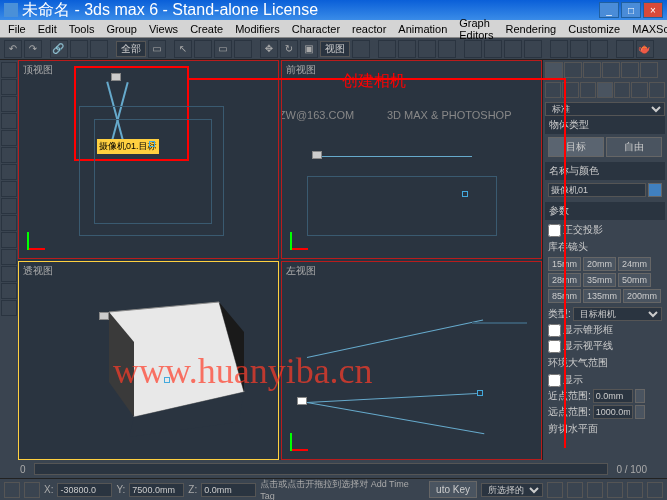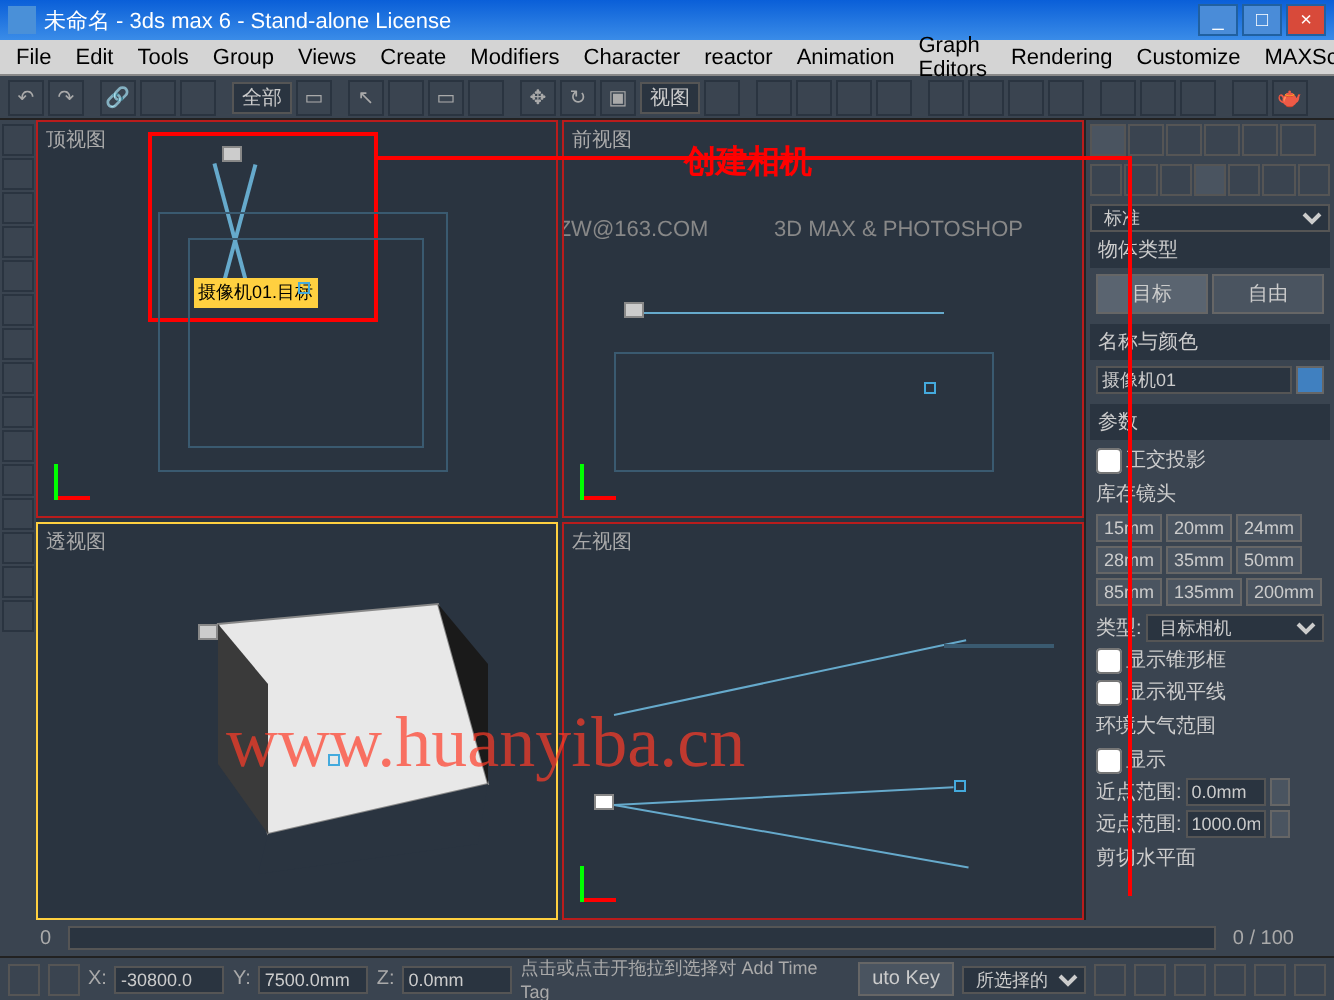--- a/index.html
+++ b/index.html
@@ -1,37 +1,37 @@
 <!DOCTYPE html>
 <html><head>
 <meta charset="utf-8">
 <style>
 * { margin: 0; padding: 0; box-sizing: border-box; font-family: "SimSun", sans-serif; font-size: 11px; }
 body { width: 667px; height: 500px; background: #2a3440; overflow: hidden; position: relative; }
 .titlebar { height: 20px; background: linear-gradient(#0a5fd8, #3a8ce8); color: #fff; display: flex; align-items: center; padding: 0 4px; }
 .titlebar-icon { width: 14px; height: 14px; background: #4a90d8; margin-right: 4px; }
-.titlebar-text { flex: 1; font-size: 11px; }
+.titlebar-text { flex: 1; font-size: 16px; }
 .win-btns { display: flex; gap: 2px; }
 .win-btn { width: 20px; height: 16px; background: #4a8cd8; border: 1px solid #2060a0; display: flex; align-items: center; justify-content: center; color: #fff; font-size: 10px; }
 .win-btn.close { background: #d84a3a; }
 .menubar { height: 18px; background: #d4d4d4; display: flex; align-items: center; padding: 0 2px; border-bottom: 1px solid #888; }
 .menu-item { padding: 0 6px; color: #000; cursor: default; font-size: 11px; }
 .toolbar1 { height: 22px; background: #3a4450; display: flex; align-items: center; gap: 2px; padding: 0 4px; border-bottom: 1px solid #222; }
 .tb-btn { width: 18px; height: 18px; background: #3a4450; border: 1px solid #2a3440; display: flex; align-items: center; justify-content: center; color: #aaa; font-size: 10px; }
 .tb-sep { width: 4px; }
 .tb-combo { height: 16px; background: #2a3440; border: 1px solid #555; color: #ccc; padding: 0 4px; font-size: 10px; display: flex; align-items: center; }
 .main-area { display: flex; height: 400px; }
 .left-toolbar { width: 18px; background: #3a4450; display: flex; flex-direction: column; gap: 1px; padding: 2px 1px; }
 .lt-btn { width: 16px; height: 16px; background: #3a4450; border: 1px solid #2a3440; }
 .viewports { flex: 1; background: #2a3440; position: relative; }
 .vp-grid { display: grid; grid-template-columns: 1fr 1fr; grid-template-rows: 1fr 1fr; width: 100%; height: 100%; gap: 2px; }
 .viewport { background: #2a3440; border: 1px solid #b91c1c; position: relative; overflow: hidden; }
 .vp-label { position: absolute; top: 2px; left: 4px; color: #aaa; font-size: 10px; z-index: 5; }
 .red-box { position: absolute; border: 2px solid #f00; }
-.red-text { position: absolute; color: #f00; font-size: 16px; font-weight: bold; }
+.red-text { position: absolute; color: #f00; font-size: 16px; font-weight: normal; }
 .gray-text { position: absolute; color: #888; font-size: 11px; }
 .axis { position: absolute; bottom: 8px; left: 8px; width: 24px; height: 24px; }
 .axis::before { content: ''; position: absolute; left: 0; bottom: 0; width: 18px; height: 2px; background: #f00; }
 .axis::after { content: ''; position: absolute; left: 0; bottom: 0; width: 2px; height: 18px; background: #0f0; }
 .camera-icon { position: absolute; width: 10px; height: 8px; background: #ccc; border: 1px solid #888; }
 .cam-target { position: absolute; width: 6px; height: 6px; border: 1px solid #4ad; }
 .cam-line { position: absolute; background: #6ac; transform-origin: left center; }
 .wireframe { position: absolute; border: 1px solid #3a5a70; }
 .yellow-label { position: absolute; background: #ffd040; color: #000; padding: 1px 2px; font-size: 9px; }
 .right-panel { width: 125px; background: #3a4450; border-left: 1px solid #222; padding: 2px; }

